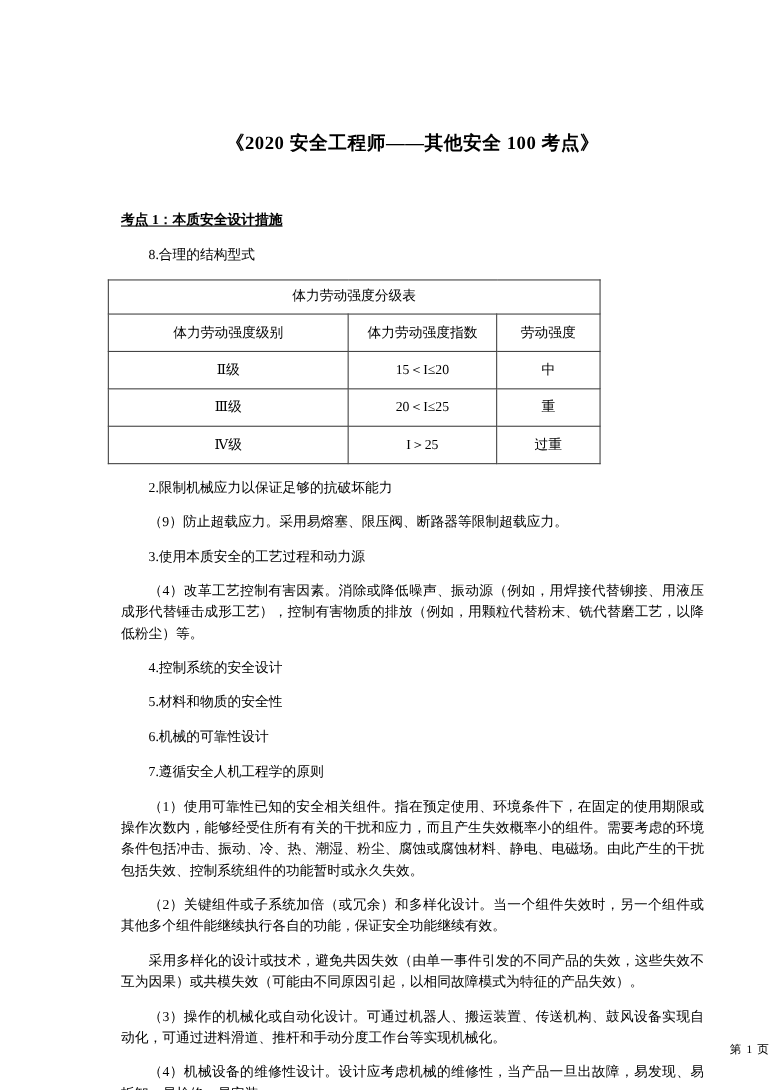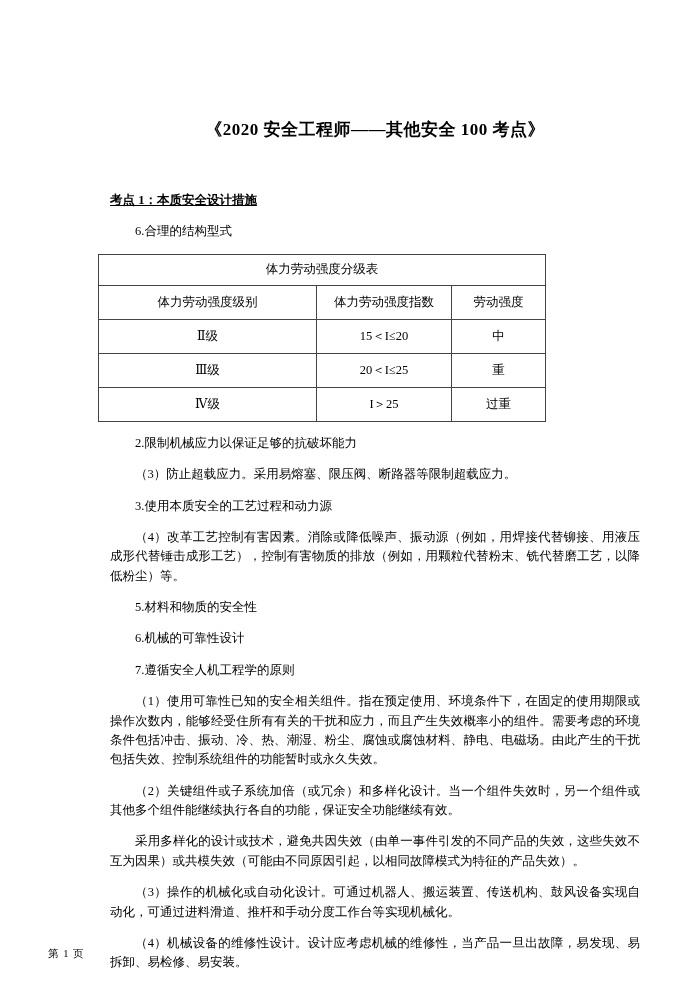--- a/index.html
+++ b/index.html
@@ -47,34 +47,34 @@
     padding:0 4px;
   }
   td.caption-cell { height:31px; }
   td.cell { height:34px; }
   col.c1 { width:218px; }
   col.c2 { width:135px; }
   col.c3 { width:94px; }
   .page-footer {
     position:absolute;
     bottom:30px; left:0; right:0;
-    text-align:left;
+    text-align:right;
     font-size:10.5px;
     letter-spacing:1px;
   }
 </style>
 </head>
 <body>
 
 <div class="page">
 
   <h1 class="doc-title">《2020 安全工程师——其他安全 100 考点》</h1>
 
   <p class="section-heading">考点 1：本质安全设计措施</p>
-  <p class="body indent">6.合理的结构型式</p>
+  <p class="body indent">8.合理的结构型式</p>
 
   <table class="grade-table">
     <colgroup>
         <col class="c1">
         <col class="c2">
         <col class="c3">
       </colgroup>
     <tbody>
       <tr>
         <td colspan="3" class="caption-cell">体力劳动强度分级表</td>
@@ -96,23 +96,24 @@
       </tr>
       <tr>
         <td class="cell">Ⅳ级</td>
         <td class="cell">I＞25</td>
         <td class="cell">过重</td>
       </tr>
     </tbody>
   </table>
 
   <p class="body indent">2.限制机械应力以保证足够的抗破坏能力</p>
-  <p class="body indent">（3）防止超载应力。采用易熔塞、限压阀、断路器等限制超载应力。</p>
+  <p class="body indent">（9）防止超载应力。采用易熔塞、限压阀、断路器等限制超载应力。</p>
   <p class="body indent">3.使用本质安全的工艺过程和动力源</p>
   <p class="body indent">（4）改革工艺控制有害因素。消除或降低噪声、振动源（例如，用焊接代替铆接、用液压成形代替锤击成形工艺），控制有害物质的排放（例如，用颗粒代替粉末、铣代替磨工艺，以降低粉尘）等。</p>
+  <p class="body indent">4.控制系统的安全设计</p>
   <p class="body indent">5.材料和物质的安全性</p>
   <p class="body indent">6.机械的可靠性设计</p>
   <p class="body indent">7.遵循安全人机工程学的原则</p>
 
   <p class="body indent">（1）使用可靠性已知的安全相关组件。指在预定使用、环境条件下，在固定的使用期限或操作次数内，能够经受住所有有关的干扰和应力，而且产生失效概率小的组件。需要考虑的环境条件包括冲击、振动、冷、热、潮湿、粉尘、腐蚀或腐蚀材料、静电、电磁场。由此产生的干扰包括失效、控制系统组件的功能暂时或永久失效。</p>
   <p class="body indent">（2）关键组件或子系统加倍（或冗余）和多样化设计。当一个组件失效时，另一个组件或其他多个组件能继续执行各自的功能，保证安全功能继续有效。</p>
   <p class="body indent">采用多样化的设计或技术，避免共因失效（由单一事件引发的不同产品的失效，这些失效不互为因果）或共模失效（可能由不同原因引起，以相同故障模式为特征的产品失效）。</p>
   <p class="body indent">（3）操作的机械化或自动化设计。可通过机器人、搬运装置、传送机构、鼓风设备实现自动化，可通过进料滑道、推杆和手动分度工作台等实现机械化。</p>
   <p class="body indent">（4）机械设备的维修性设计。设计应考虑机械的维修性，当产品一旦出故障，易发现、易拆卸、易检修、易安装。</p>
 

